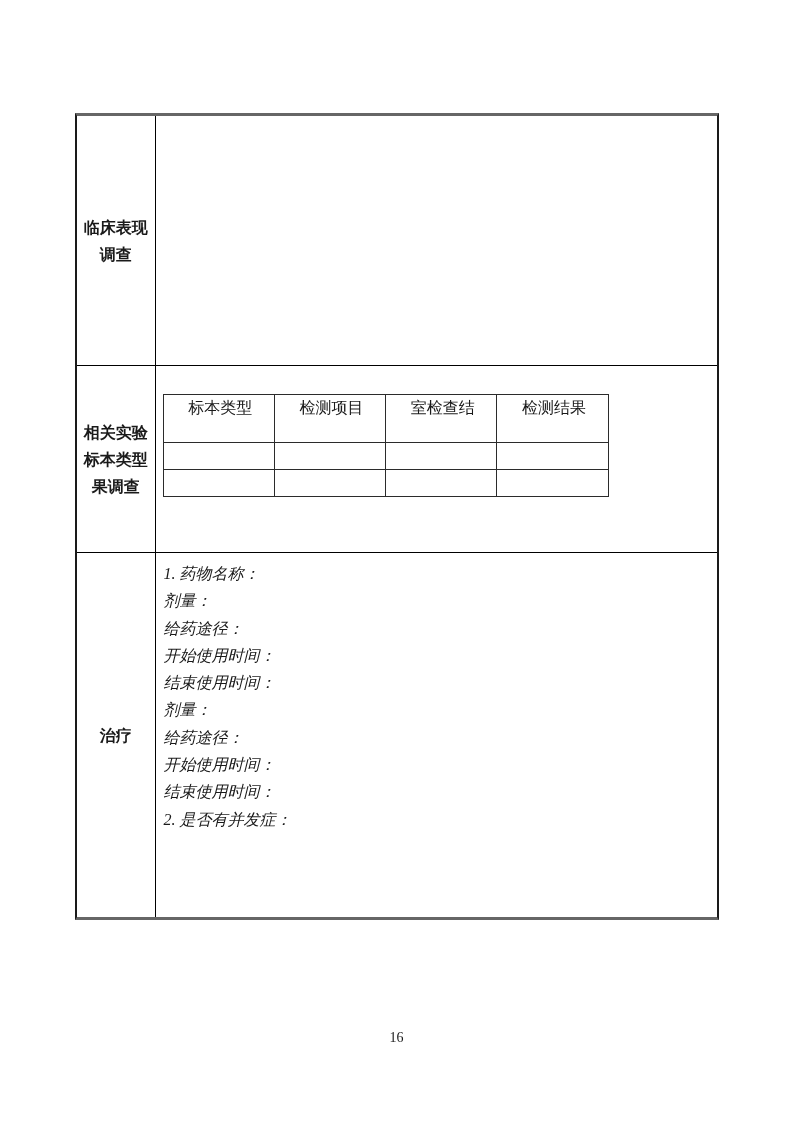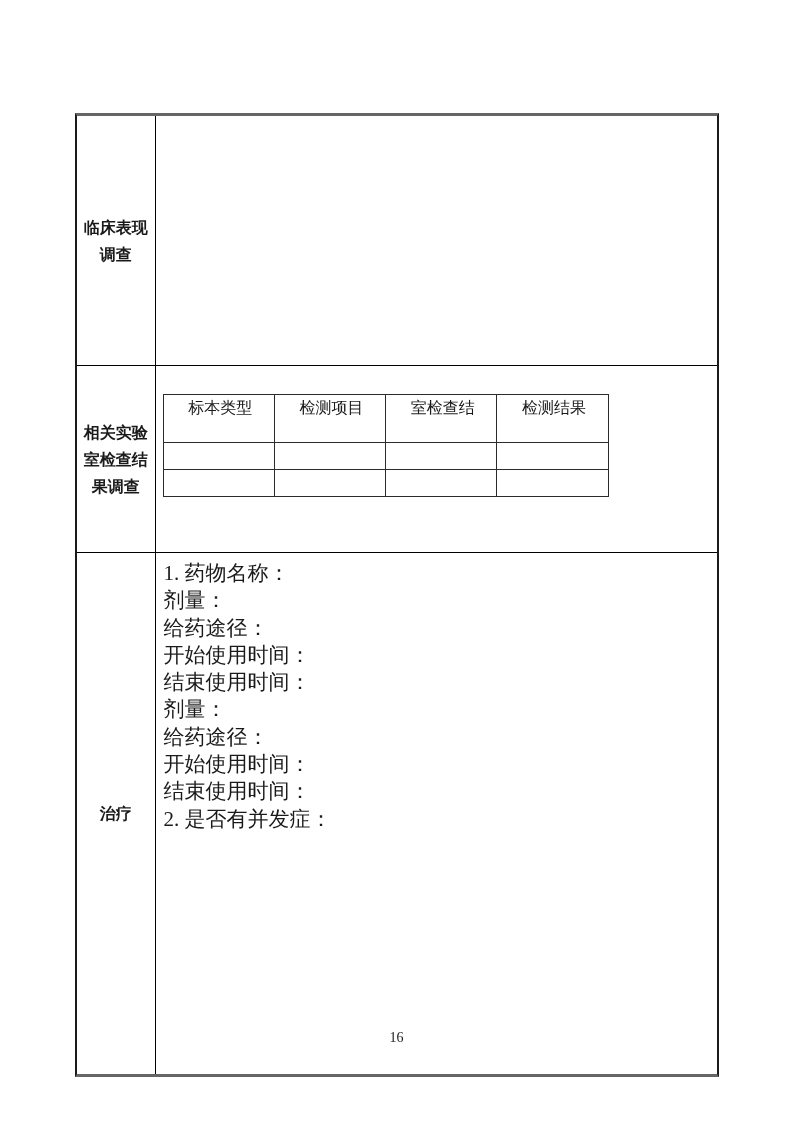--- a/index.html
+++ b/index.html
@@ -14,21 +14,21 @@
     background: #ffffff;
     font-family: "Liberation Serif", "DejaVu Serif", serif;
     color: #1a1a1a;
     overflow: hidden;
   }
   .form-table {
     position: absolute;
     left: 75px;
     top: 113px;
     width: 644px;
-    height: 964px;
+    height: 807px;
     box-sizing: border-box;
     border-top: 3px solid #666666;
     border-bottom: 3px solid #666666;
     border-left: 2px solid #1a1a1a;
     border-right: 2px solid #1a1a1a;
     display: flex;
     flex-direction: column;
   }
   .form-row {
     display: flex;
@@ -74,21 +74,22 @@
     font-weight: normal;
     font-size: 16px;
     padding: 3px 4px 0 7px;
   }
   .lab-table td {
     height: 26px;
     padding: 0;
   }
   .treatment-lines {
     padding: 7px 0 0 8px;
-    font-size: 21px;
+    font-size: 16px;
+    font-style: italic;
   }
   .t-line {
     line-height: 27.3px;
     white-space: pre-wrap;
   }
   .page-number {
     position: absolute;
     left: 0;
     right: 0;
     top: 1030px;
@@ -105,21 +106,21 @@
   <div class="form-table">
 
     <div class="form-row row-clinical has-divider">
       <div class="row-label">临床表现
 调查</div>
       <div class="row-content"></div>
     </div>
 
     <div class="form-row row-lab has-divider">
       <div class="row-label">相关实验
-室检查结
+标本类型
 果调查</div>
       <div class="row-content">
         <table class="lab-table">
           <thead>
             <tr id="lab-header-row">
                 <th>标本类型</th>
                 <th>检测项目</th>
                 <th>室检查结</th>
                 <th>检测结果</th>
               </tr>

